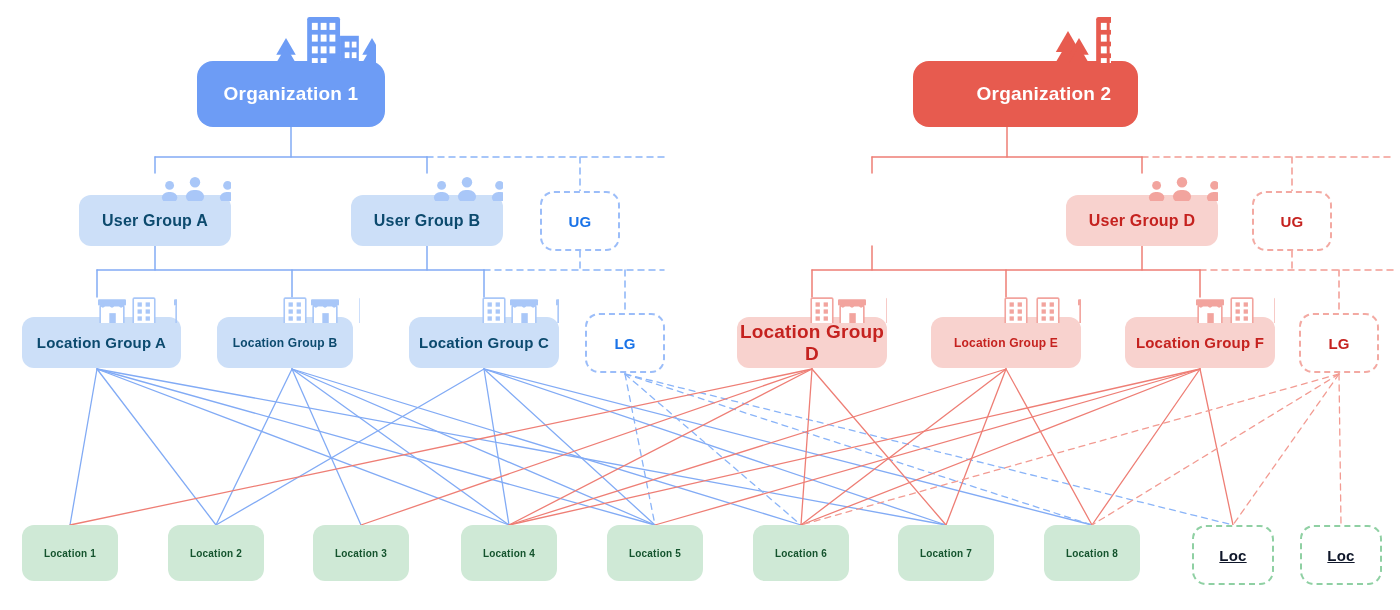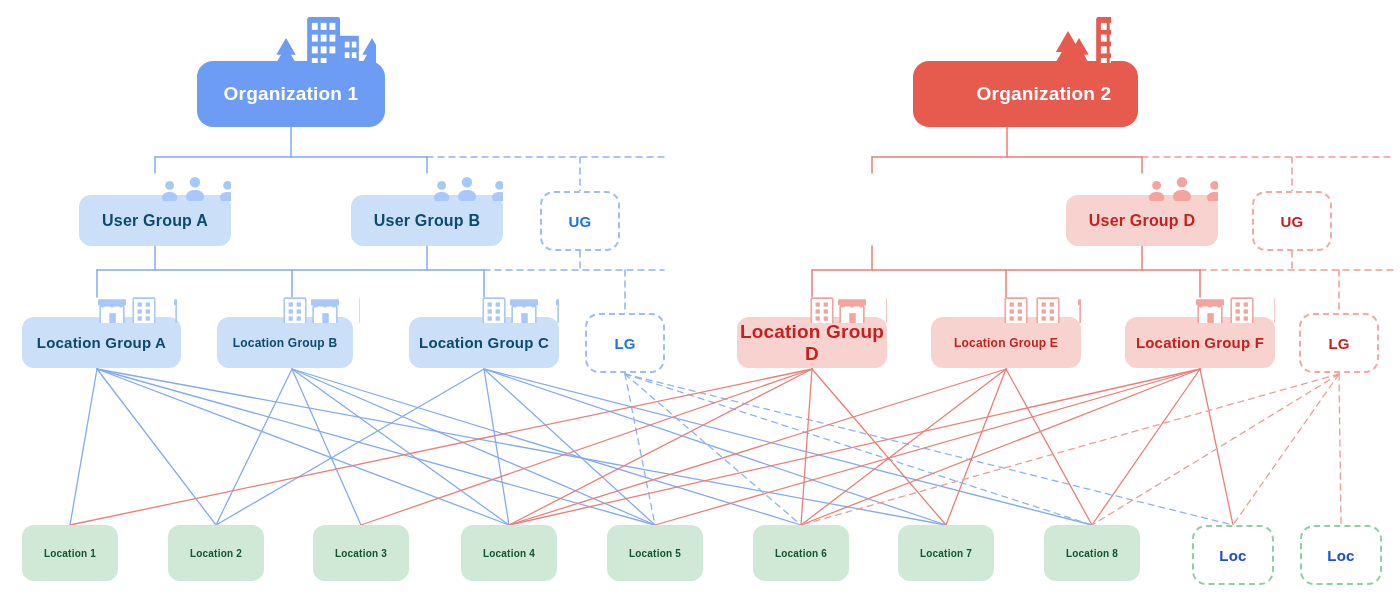--- a/index.html
+++ b/index.html
@@ -16,21 +16,21 @@
         font-weight:bold;border-radius:12px;text-align:center;letter-spacing:.2px;}
   .org{border-radius:16px;color:#fff;font-size:19px;}
   .org-blue{background:#6d9cf5;}
   .org-red{background:#e75b4f;padding-left:37px;}
   .soft-blue{background:#ccdff8;color:#0c4a6e;font-size:16px;}
   .soft-red{background:#f8d2ce;color:#c5221f;font-size:16px;}
   .green{background:#cfe9d6;color:#14532d;font-size:10px;}
   .dash-box{background:#fff;font-size:15px;border-radius:14px;}
   .dash-blue{border:2px dashed #9bbdf9;color:#1a73e8;}
   .dash-red{border:2px dashed #f3a9a2;color:#c5221f;}
-  .dash-green{border:2px dashed #8fd0a3;color:#1d4ed8;}
+  .dash-green{border:2px dashed #8fd0a3;color:#0f172a;text-decoration:underline;}
   .icon{position:absolute;left:50%;transform:translateX(-50%);bottom:100%;pointer-events:none;}
   .org .icon{margin-bottom:-2px;}
   .grp .icon{margin-bottom:-6px;}
   .defs{position:absolute;width:0;height:0;overflow:hidden;}
 </style>
 </head>
 <body>
 
 <svg class="defs" aria-hidden="true">
   <defs>

